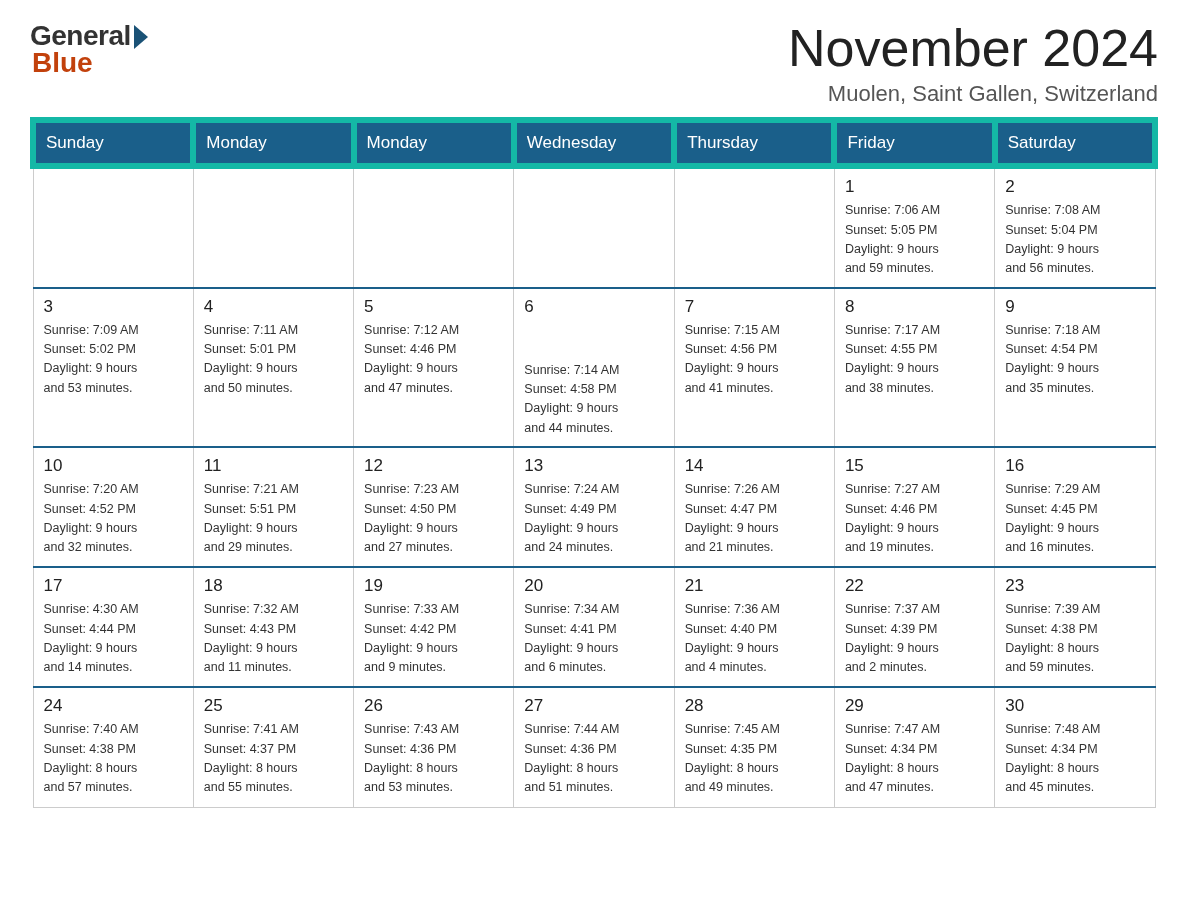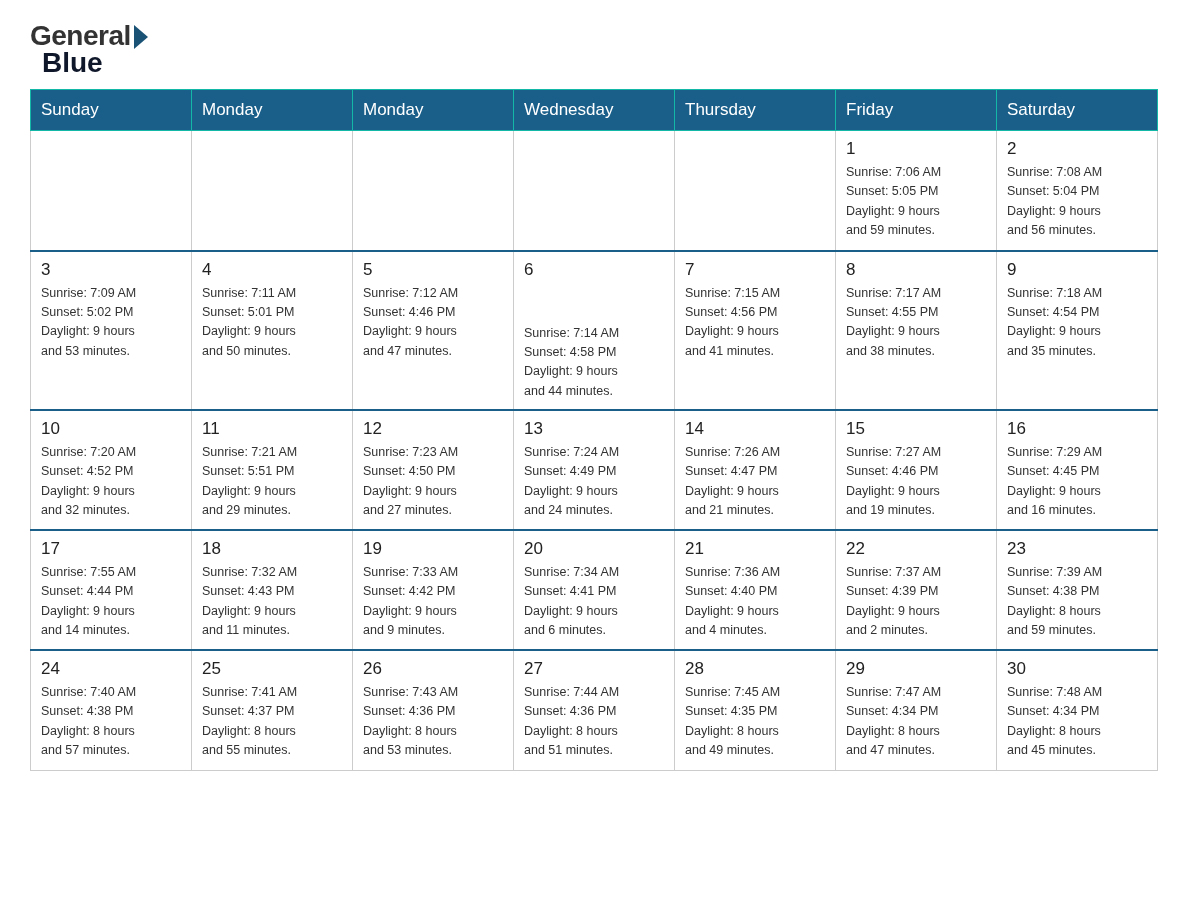--- a/index.html
+++ b/index.html
@@ -36,22 +36,22 @@
       height: 0;
       border-left: 14px solid #1a5276;
       border-top: 12px solid transparent;
       border-bottom: 12px solid transparent;
       margin-left: 3px;
       margin-top: 2px;
     }
     .logo-blue {
       font-size: 28px;
       font-weight: bold;
-      color: #0f172a;
-      margin-left: 12px;
+      color: #c2410c;
+      margin-left: 2px;
       margin-top: -5px;
     }
     .title-area {
       text-align: right;
     }
     .month-title {
       font-size: 52px;
       font-weight: normal;
       color: #222;
       line-height: 1.1;
@@ -66,21 +66,21 @@
       border-collapse: collapse;
       margin-top: 8px;
     }
     .calendar th {
       background-color: #1a5f8a;
       color: #ffffff;
       text-align: left;
       padding: 10px 10px;
       font-size: 17px;
       font-weight: normal;
-      border: 1px solid #14b8a6;
+      border: 6px solid #14b8a6;
     }
     .calendar td {
       vertical-align: top;
       padding: 8px 10px;
       border: 1px solid #cccccc;
       width: 14.28%;
       height: 120px;
       background: #ffffff;
     }
     .day-number {
@@ -105,20 +105,24 @@
 </head>
 <body>
 
 <div class="header">
   <div class="logo">
     <div class="logo-top">
       <span class="logo-general">General</span>
       <div class="logo-arrow"></div>
     </div>
     <span class="logo-blue">Blue</span>
+  </div>
+  <div class="title-area">
+    <div class="month-title">November 2024</div>
+    <div class="location">Muolen, Saint Gallen, Switzerland</div>
   </div>
 </div>
 
 <table class="calendar">
   <thead>
     <tr>
     <th>Sunday</th>
         <th>Monday</th>
         <th>Monday</th>
         <th>Wednesday</th>
@@ -247,21 +251,21 @@
           <span class="day-number">16</span>
           <div class="day-info" style="white-space: pre-line;">Sunrise: 7:29 AM
 Sunset: 4:45 PM
 Daylight: 9 hours
 and 16 minutes.</div>
         </td>
       </tr>
       <tr class="row-divider">
         <td>
           <span class="day-number">17</span>
-          <div class="day-info" style="white-space: pre-line;">Sunrise: 7:55 AM
+          <div class="day-info" style="white-space: pre-line;">Sunrise: 4:30 AM
 Sunset: 4:44 PM
 Daylight: 9 hours
 and 14 minutes.</div>
         </td>
         <td>
           <span class="day-number">18</span>
           <div class="day-info" style="white-space: pre-line;">Sunrise: 7:32 AM
 Sunset: 4:43 PM
 Daylight: 9 hours
 and 11 minutes.</div>

